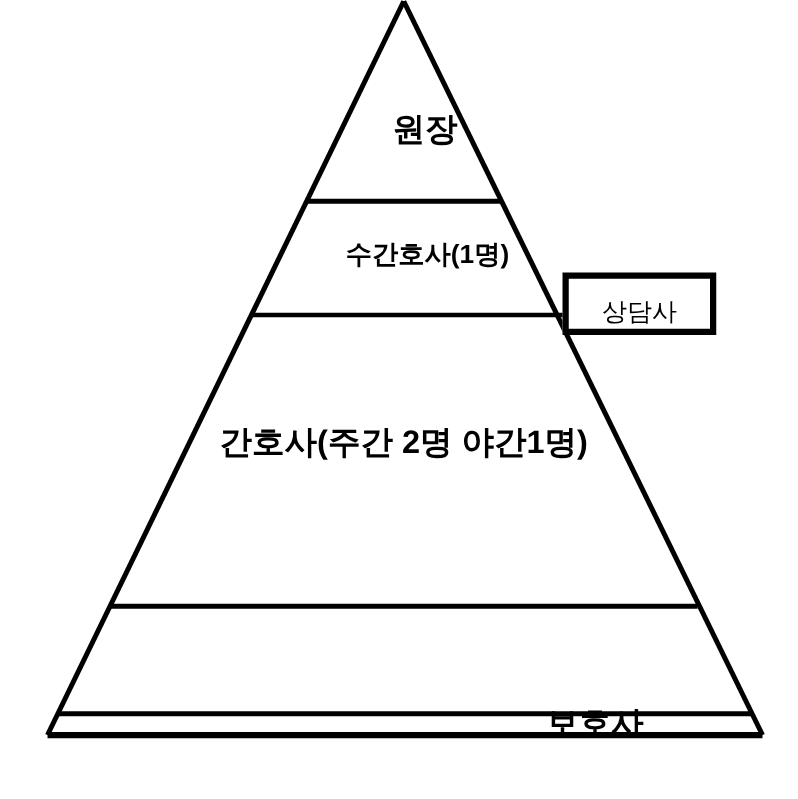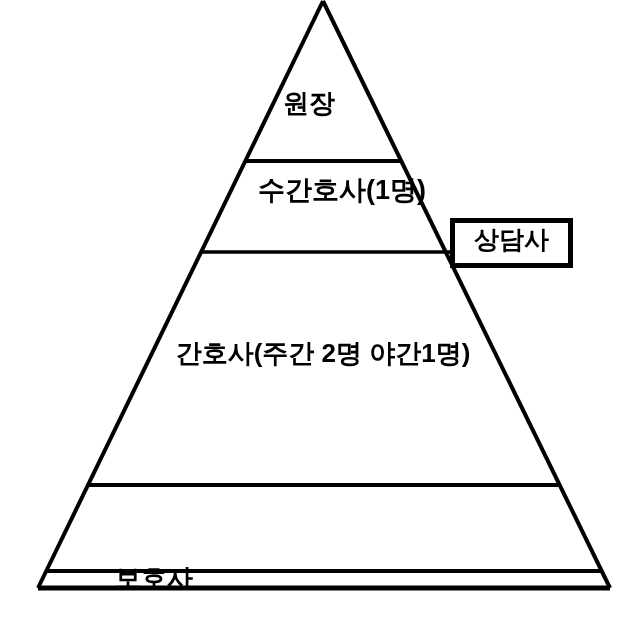--- a/index.html
+++ b/index.html
@@ -29,31 +29,31 @@
     fill: none;
   }
   .label {
     position: absolute;
     text-align: center;
     font-weight: bold;
     color: #000000;
     white-space: nowrap;
   }
   .lvl-director {
-    left: 109px;
+    left: 140px;
     top: 88px;
     width: 400px;
     font-size: 26px;
     line-height: 30px;
   }
   .lvl-head-nurse {
     left: 142px;
-    top: 175px;
+    top: 189px;
     width: 400px;
-    font-size: 27px;
+    font-size: 21px;
     line-height: 30px;
   }
   .lvl-nurse {
     left: 23px;
     top: 305px;
     width: 600px;
     font-size: 26px;
     line-height: 30px;
     margin-top: 33px;
   }
@@ -68,39 +68,39 @@
     position: absolute;
     left: 115px;
     top: 563px;
     width: 400px;
     height: 26px;
     overflow: hidden;
   }
   .lvl-caregiver {
     position: static;
     width: 400px;
-    text-align: left;
+    text-align: right;
     font-weight: bold;
     font-size: 26px;
     line-height: 30px;
     white-space: nowrap;
   }
   .side-box {
     position: absolute;
     left: 450px;
     top: 218px;
     width: 113px;
     height: 40px;
     border: 5px solid #000000;
     background: #ffffff;
     display: flex;
-    align-items: flex-start;
+    align-items: flex-end;
     justify-content: center;
-    font-size: 25px;
-    font-weight: bold;
+    font-size: 20px;
+    font-weight: normal;
     white-space: nowrap;
   }
 </style>
 </head>
 <body>
 
 <div class="stage">
 
   <svg class="lines-svg" viewBox="0 0 638 639" xmlns="http://www.w3.org/2000/svg">
     <line x1="323" y1="1" x2="38" y2="588" stroke-width="4"></line>

